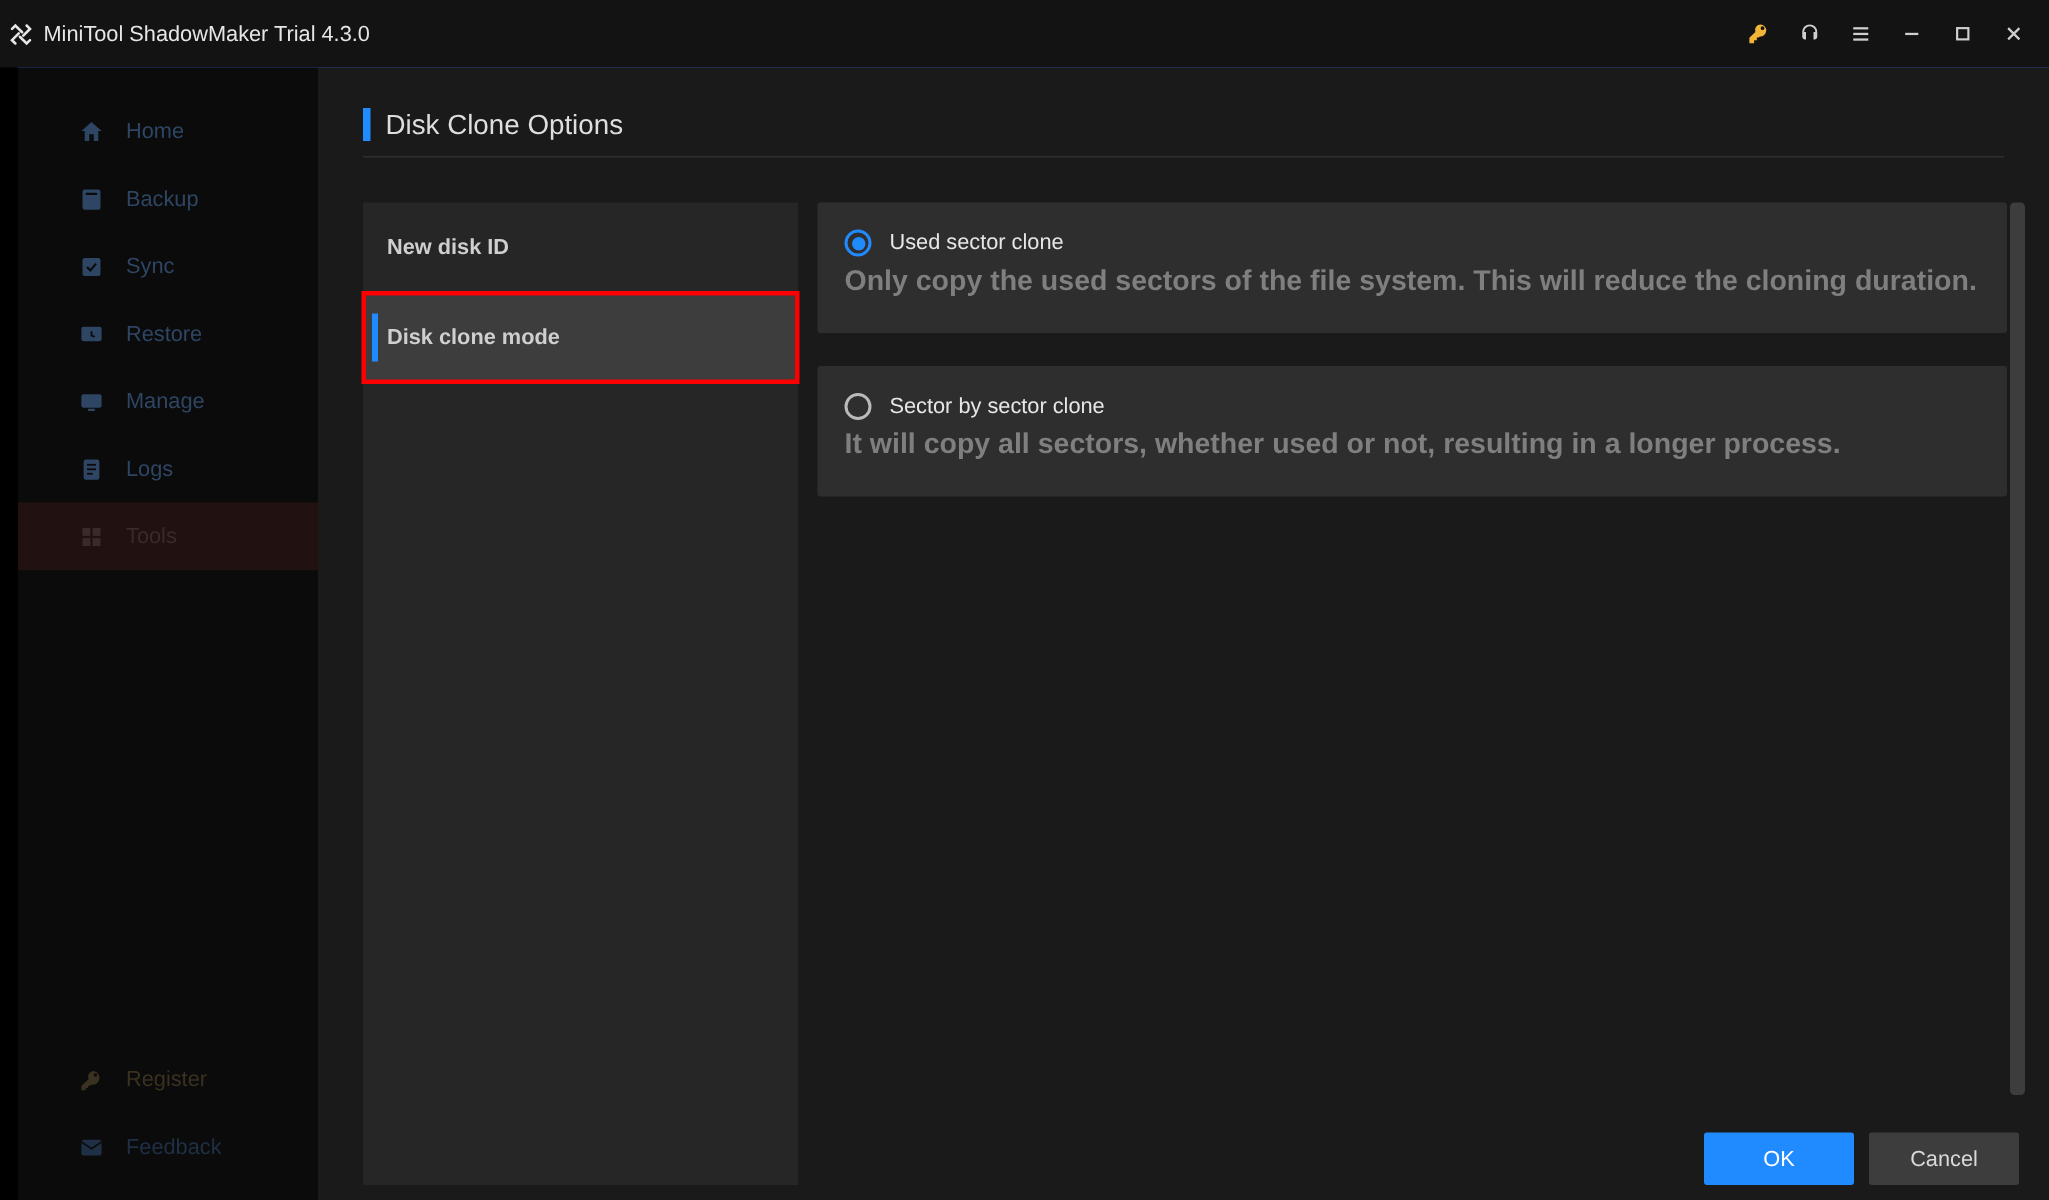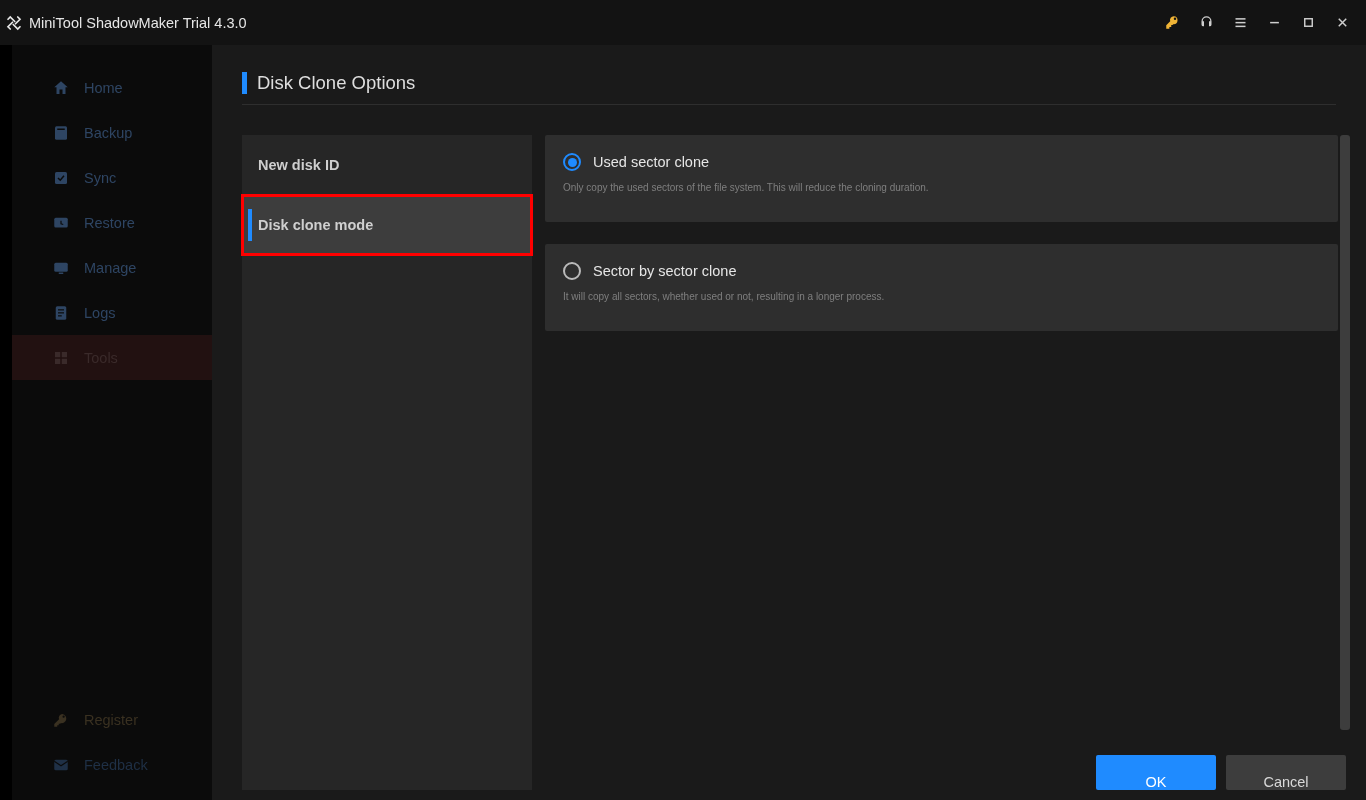--- a/index.html
+++ b/index.html
@@ -170,40 +170,40 @@
       display: flex; align-items: center; justify-content: center;
       cursor: pointer;
     }
     .radio.selected { border-color: #1f8bff; }
     .radio.selected::after {
       content: "";
       width: 9px; height: 9px; border-radius: 50%;
       background: #1f8bff;
     }
     .radio-label { color: #e6e6e6; font-size: 14.5px; }
-    .radio-desc { color: #7f7f7f; font-size: 10px; line-height: 17px; }
+    .radio-desc { color: #7f7f7f; font-size: 19px; line-height: 17px; font-weight: bold; }
     .scrollbar {
       position: absolute;
       right: -6px; top: 0;
       width: 10px; height: 595px;
       background: #3d3d3d;
       border-radius: 3px;
     }
 
     .footer {
       position: absolute;
       right: 20px;
       bottom: 10px;
       display: flex;
       gap: 10px;
     }
     .btn {
       height: 35px;
-      width: 120px;
-      display: flex; align-items: flex-end; justify-content: center;
+      width: 100px;
+      display: flex; align-items: center; justify-content: center;
       font-size: 14.5px;
       border-radius: 2px;
       cursor: pointer;
     }
     .btn.primary { background: #1f8bff; color: #fff; }
     .btn.secondary { background: #3d3d3d; color: #d9d9d9; }
   </style>
 </head>
 <body>
 

